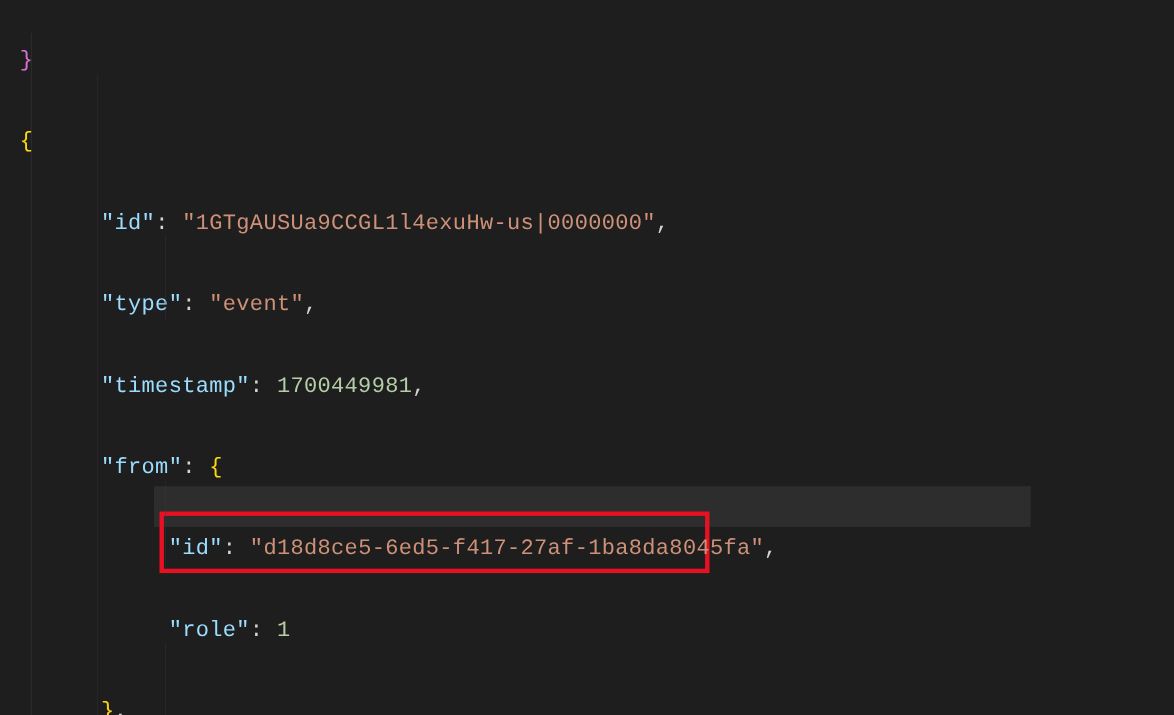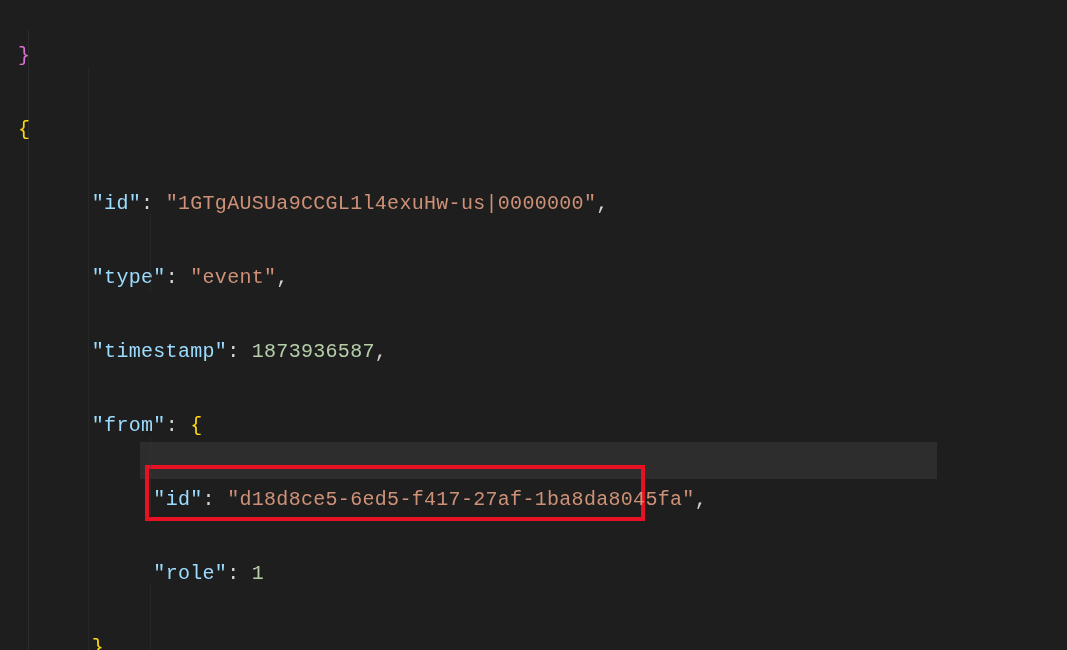--- a/index.html
+++ b/index.html
@@ -67,21 +67,21 @@
 <body>
 
 <div class="active-line"></div>
 <div class="highlight-box"></div>
 
 <div class="editor">
 <span class="line"><span class="brp">}</span></span>
 <span class="line"><span class="br">{</span></span>
 <span class="line">      <span class="k">"id"</span><span class="p">: </span><span class="s">"1GTgAUSUa9CCGL1l4exuHw-us|0000000"</span><span class="p">,</span></span>
 <span class="line">      <span class="k">"type"</span><span class="p">: </span><span class="s">"event"</span><span class="p">,</span></span>
-<span class="line">      <span class="k">"timestamp"</span><span class="p">: </span><span class="n">1873936587</span><span class="p">,</span></span>
+<span class="line">      <span class="k">"timestamp"</span><span class="p">: </span><span class="n">1700449981</span><span class="p">,</span></span>
 <span class="line">      <span class="k">"from"</span><span class="p">: </span><span class="br">{</span></span>
 <span class="line">           <span class="k">"id"</span><span class="p">: </span><span class="s">"d18d8ce5-6ed5-f417-27af-1ba8da8045fa"</span><span class="p">,</span></span>
 <span class="line">           <span class="k">"role"</span><span class="p">: </span><span class="n">1</span></span>
 <span class="line">      <span class="br">}</span><span class="p">,</span></span>
 
 
 
 
 
 

